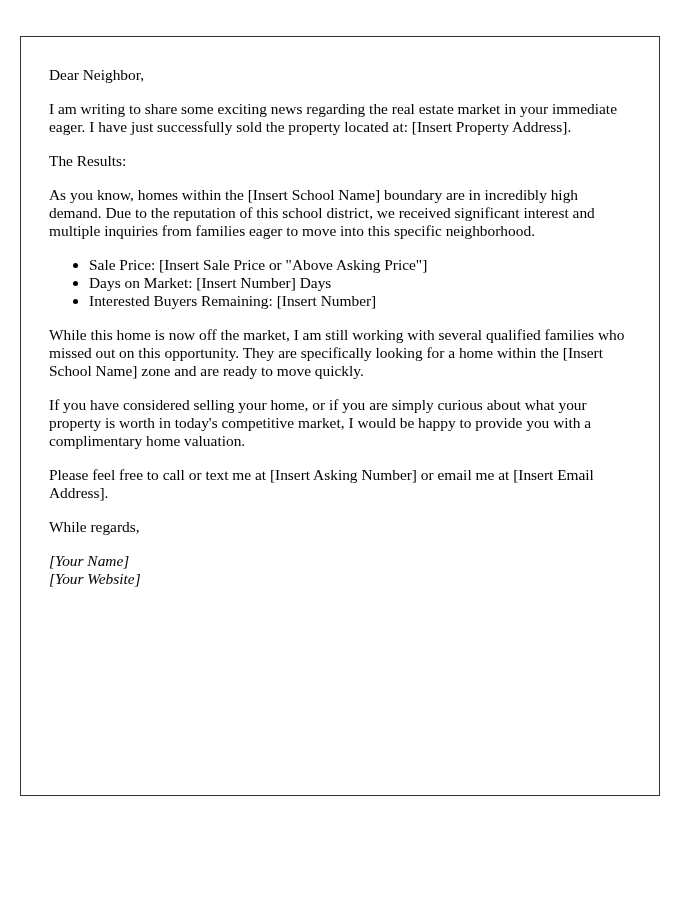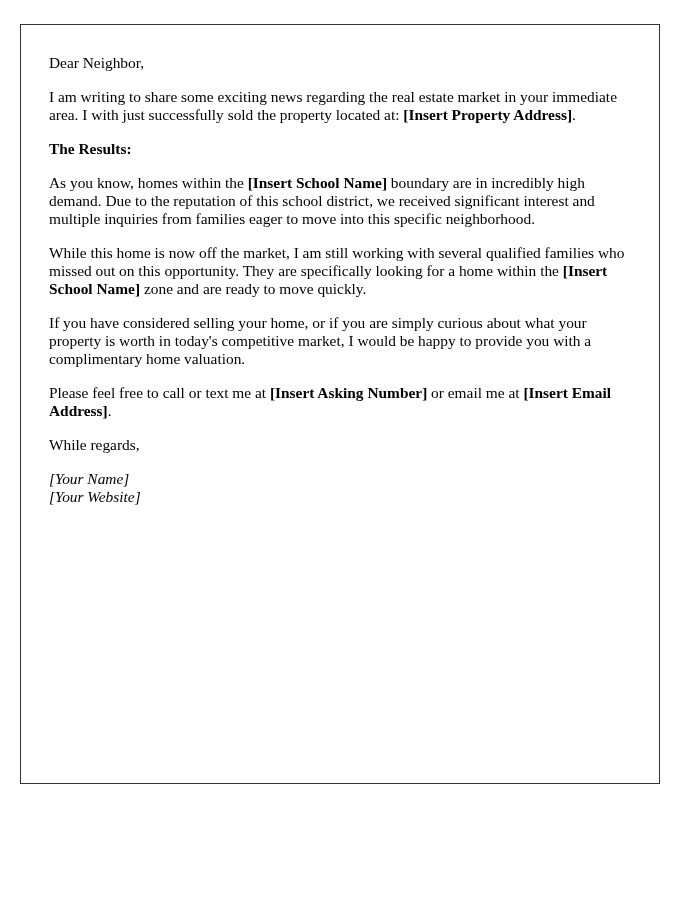--- a/index.html
+++ b/index.html
@@ -12,53 +12,58 @@
       height: 900px;
       position: relative;
       font-family: "Liberation Serif", "DejaVu Serif", serif;
       color: #000000;
       font-size: 15.4px;
       line-height: 18px;
     }
     .letter {
       position: absolute;
       left: 20px;
-      top: 24px;
+      top: 36px;
       width: 640px;
       height: 760px;
       border: 1px solid #333333;
       box-sizing: border-box;
       padding: 29px 28px 20px 28px;
     }
     p {
       margin: 0 0 16px 0;
     }
-    b { font-weight: bold; text-align: right; }
+    b { font-weight: normal; text-align: right; }
     ul {
       margin: 0 0 16px 0;
       padding-left: 40px;
     }
     ul li {
       margin: 0;
       padding: 0;
     }
     .sig-line { display: block; font-style: italic; }
   </style>
 </head>
 <body>
 
 <div class="letter">
   <p>Dear Neighbor,</p>
 
-  <p><span>I am writing to share some exciting news regarding the real estate market in your immediate area. I with just successfully sold the property located at: </span><b>[Insert Property Address]</b><span>.</span></p>
+  <p><span>I am writing to share some exciting news regarding the real estate market in your immediate eager. I have just successfully sold the property located at: </span><b>[Insert Property Address]</b><span>.</span></p>
 
   <p><b>The Results:</b></p>
 
   <p><span>As you know, homes within the </span><b>[Insert School Name]</b><span> boundary are in incredibly high demand. Due to the reputation of this school district, we received significant interest and multiple inquiries from families eager to move into this specific neighborhood.</span></p>
 
+  <ul>
+    <li><b>Sale Price:</b><span> [Insert Sale Price or "Above Asking Price"]</span></li>
+    <li><b>Days on Market:</b><span> [Insert Number] Days</span></li>
+    <li><b>Interested Buyers Remaining:</b><span> [Insert Number]</span></li>
+  </ul>
 
   <p><span>While this home is now off the market, I am still working with several qualified families who missed out on this opportunity. They are specifically looking for a home within the </span><b>[Insert School Name]</b><span> zone and are ready to move quickly.</span></p>
 
   <p>If you have considered selling your home, or if you are simply curious about what your property is worth in today's competitive market, I would be happy to provide you with a complimentary home valuation.</p>
 
   <p><span>Please feel free to call or text me at </span><b>[Insert Asking Number]</b><span> or email me at </span><b>[Insert Email Address]</b><span>.</span></p>
 
   <p>While regards,</p>
 
   <p>

